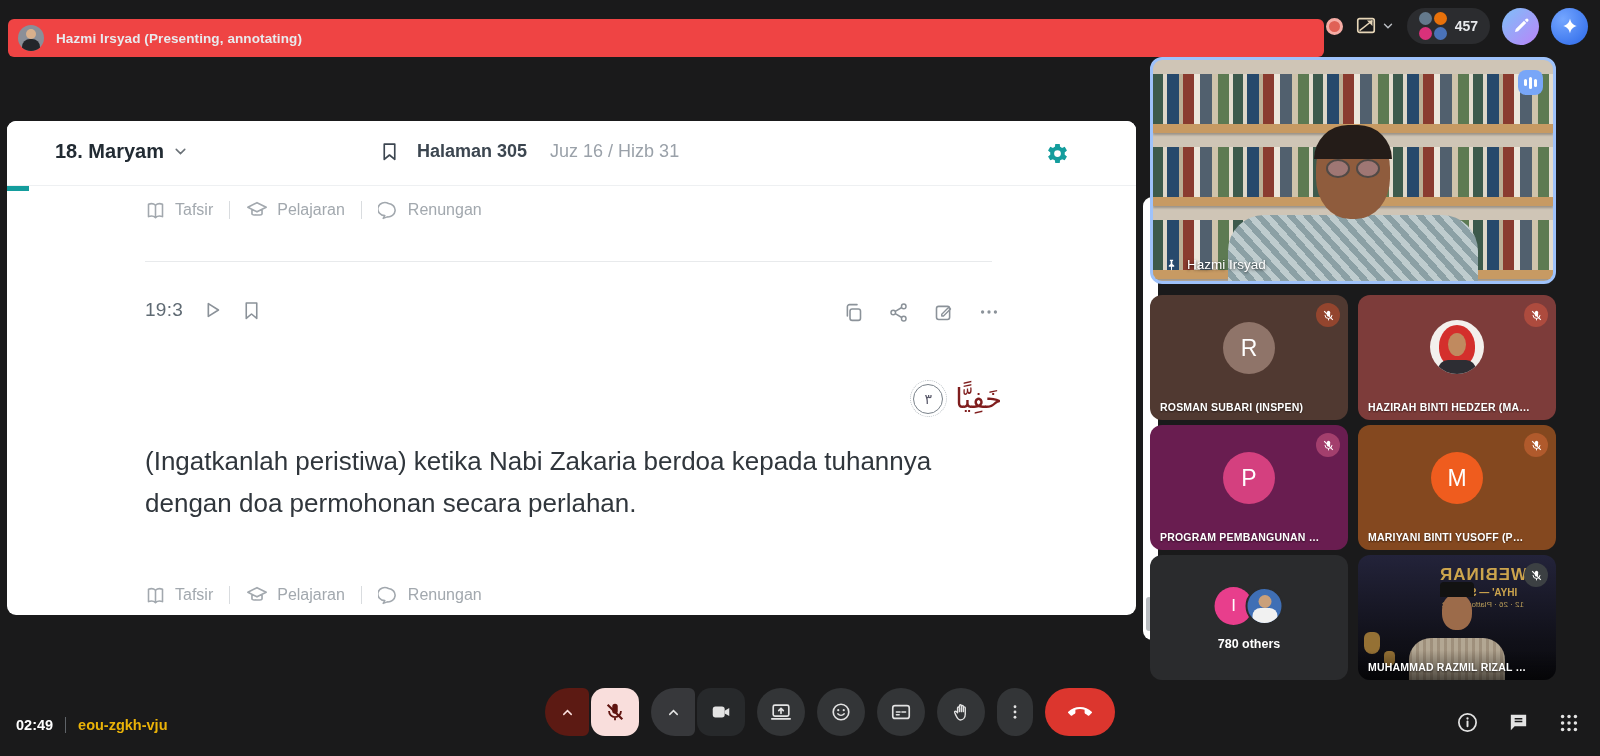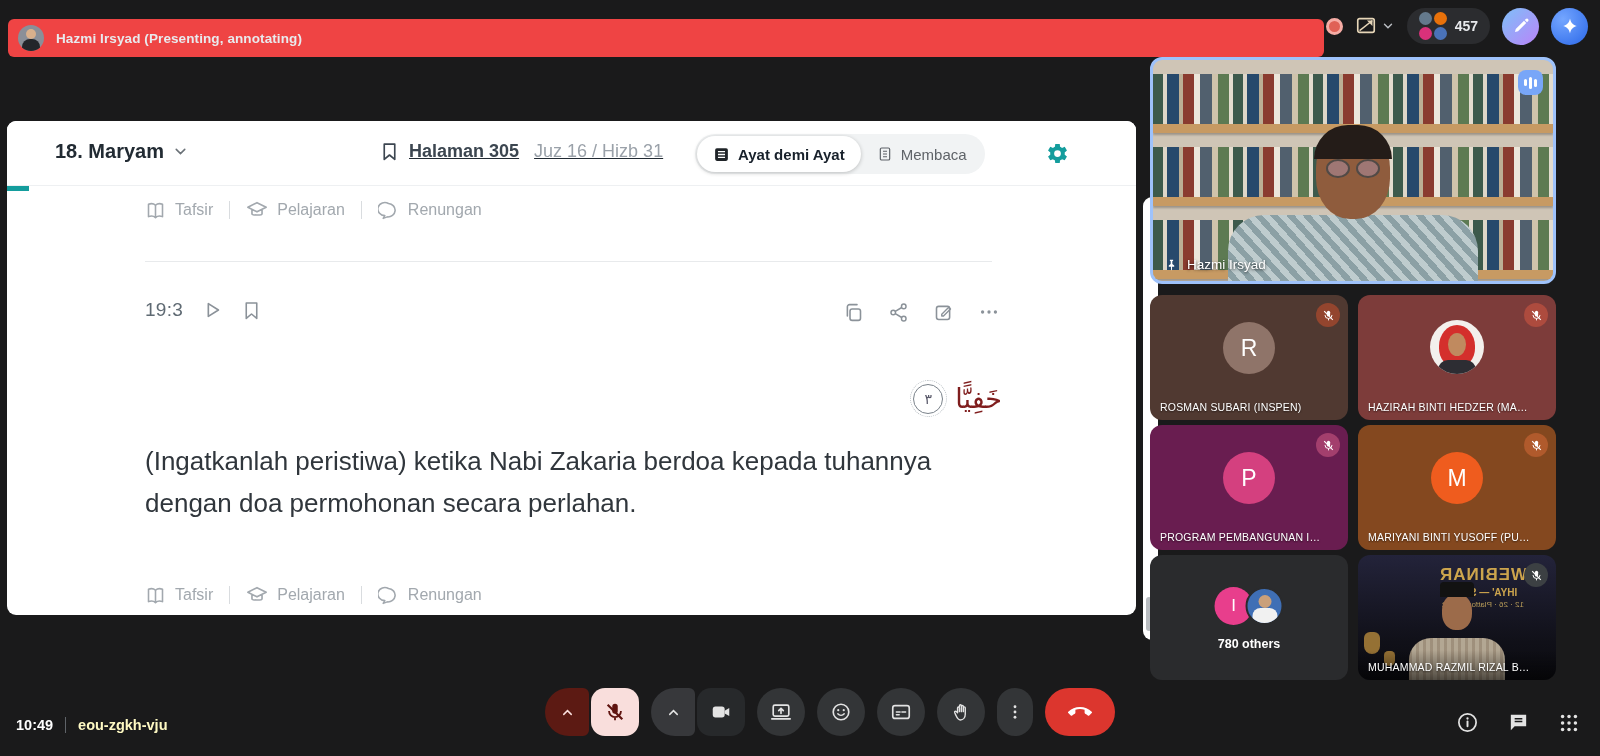--- a/index.html
+++ b/index.html
@@ -28,21 +28,21 @@
     display:flex; align-items:center; justify-content:center; }
   .gem-btn { width:37px; height:37px; border-radius:50%; background:radial-gradient(circle at 32% 30%,#74a6ff,#2a67e8);
     display:flex; align-items:center; justify-content:center; }
 
   
   .qpanel { position:absolute; left:7px; top:121px; width:1129px; height:494px; background:#ffffff;
     border-radius:9px; overflow:hidden; color:#212a33; }
   .q-header { position:absolute; left:0; right:0; top:0; height:65px; border-bottom:1px solid #eef0f2; background:#fff; }
   .surah { position:absolute; left:48px; top:19px; display:flex; align-items:center; gap:8px;
     font-size:20px; font-weight:700; color:#222b33; cursor:pointer; }
-  .pagegrp { position:absolute; left:372px; top:20px; display:flex; align-items:flex-start; gap:9px;text-decoration:underline; }
+  .pagegrp { position:absolute; left:372px; top:20px; display:flex; align-items:flex-start; gap:17px; }
   .page-label { font-size:18px; font-weight:700; color:#3c4650; }
   .juz-label { font-size:18px; font-weight:400; color:#9aa1a9; margin-left:6px; }
   .tabs { position:absolute; left:688px; top:13px; height:40px; background:#f1f3f4; border-radius:20px;
     display:flex; align-items:center; padding:0 2px; }
   .tab { height:36px; border-radius:18px; display:flex; align-items:center; gap:8px; padding:0 16px;
     font-size:15px; color:#5f6368; font-weight:500; cursor:pointer; }
   .tab.active { background:#fff; color:#18212b; font-weight:700; box-shadow:0 1px 4px rgba(0,0,0,.22); }
   .gear-btn { position:absolute; left:1034px; top:16px; width:32px; height:32px; display:flex; align-items:center; justify-content:center; }
   .progress { position:absolute; left:0; top:65px; width:22px; height:5px; }
 
@@ -82,21 +82,21 @@
   .sp-body { position:absolute; left:50%; transform:translateX(-50%); bottom:-4px; width:250px; height:70px; border-radius:36px 36px 0 0;
     background:#9cb1b4; background-image:repeating-linear-gradient(48deg, rgba(255,255,255,.35) 0 6px, rgba(90,110,120,.25) 6px 12px); }
   .audio-badge { position:absolute; right:10px; top:10px; width:25px; height:25px; border-radius:8px; background:#78a6f8;
     display:flex; align-items:center; justify-content:center; gap:2px; }
   .audio-badge i { width:3px; background:#fff; border-radius:2px; display:block; }
   .ab1{height:7px;} .ab2{height:12px;} .ab3{height:8px;}
   .name-chip { position:absolute; left:12px; bottom:9px; display:flex; align-items:center; gap:9px; color:#fff;
     font-size:13.5px; font-weight:500; text-shadow:0 1px 3px rgba(0,0,0,.8); }
 
   .gtile { width:198px; height:125px; }
-  .t-label { position:absolute; left:10px; right:26px; bottom:7px; color:#fff; font-size:10.5px; font-weight:400;
+  .t-label { position:absolute; left:10px; right:26px; bottom:7px; color:#fff; font-size:10.5px; font-weight:700;
     letter-spacing:.2px; white-space:nowrap; overflow:hidden; text-overflow:ellipsis; text-shadow:0 1px 2px rgba(0,0,0,.6); }
   .mic-badge { position:absolute; right:8px; top:8px; width:24px; height:24px; border-radius:50%;
     display:flex; align-items:center; justify-content:center; }
   .t-avatar { position:absolute; left:50%; top:27px; transform:translateX(-50%); width:52px; height:52px; border-radius:50%;
     display:flex; align-items:center; justify-content:center; color:#fff; font-size:23px; font-weight:400; }
   
   .hijab-av { position:absolute; left:50%; top:25px; transform:translateX(-50%); width:54px; height:54px; border-radius:50%;
     background:#f3f0ec; overflow:hidden; }
   .hj { position:absolute; left:9px; top:5px; width:36px; height:42px; border-radius:50% 50% 44% 44%; background:#d42f2c; }
   .hj-face { position:absolute; left:18px; top:13px; width:18px; height:23px; border-radius:50%; background:#c08a5f; }
@@ -120,21 +120,21 @@
   .wm-cap { position:absolute; left:50%; transform:translateX(-50%); top:-20px; width:34px; height:15px; border-radius:4px 4px 0 0; background:#121212; }
   .wm-head { position:absolute; left:50%; transform:translateX(-50%); top:-8px; width:30px; height:36px; border-radius:45%; background:#9c6b4a; }
   .wm-body { position:absolute; left:50%; transform:translateX(-50%); bottom:0; width:96px; height:42px; border-radius:22px 22px 0 0;
     background:#b3a793; background-image:repeating-linear-gradient(90deg, rgba(120,100,80,.35) 0 3px, transparent 3px 7px); }
   .web-shade { position:absolute; left:0; right:0; bottom:0; height:30px; background:linear-gradient(transparent,rgba(0,0,0,.55)); }
 
   
   .bb-left { position:absolute; left:16px; bottom:23px; display:flex; align-items:center; gap:12px; }
   .bb-time { color:#fff; font-size:14.5px; font-weight:600; }
   .bb-sep { width:1px; height:16px; background:#5f6368; }
-  .bb-code { color:#fef9c3; font-size:14.5px; font-weight:600; }
+  .bb-code { color:#eab308; font-size:14.5px; font-weight:600; }
   .controls { position:absolute; left:545px; top:688px; display:flex; align-items:center; gap:12px; height:48px; }
   .grp { display:flex; gap:2px; align-items:center; }
   .seg-chev { width:44px; height:48px; border-radius:24px 6px 6px 24px; display:flex; align-items:center; justify-content:center; cursor:pointer; }
   .seg-sq { width:48px; height:48px; border-radius:14px; display:flex; align-items:center; justify-content:center; cursor:pointer; }
   .mic-chev { background:#5c1a13; color:#f9dedc; }
   .cam-chev { background:#37383b; color:#e3e3e3; }
   .cam-sq { background:#27292b; color:#e3e3e3; }
   .cbtn { width:48px; height:48px; border-radius:50%; background:#333537; color:#e3e3e3;
     display:flex; align-items:center; justify-content:center; cursor:pointer; }
   .more-btn { width:36px; height:48px; border-radius:24px; }
@@ -191,36 +191,20 @@
         <path d="M6 9l6 6 6-6" fill="none" stroke="#6b7278" stroke-width="2.2" stroke-linecap="round"></path>
       </svg>
     </div>
     <div class="pagegrp">
       <svg width="21" height="21" viewBox="0 0 24 24">
         <path d="M6 3.5h12V21l-6-5-6 5z" fill="none" stroke="#3c4650" stroke-width="1.9" stroke-linejoin="round"></path>
       </svg>
       <span class="page-label">Halaman 305</span>
       <span class="juz-label">Juz 16 / Hizb 31</span>
     </div>
-    <div class="tabs">
-      <div class="tab active">
-        <svg width="17" height="17" viewBox="0 0 24 24">
-          <rect x="3" y="3" width="18" height="18" rx="2.5" fill="#1f2428"></rect>
-          <path d="M7 8h10M7 12h10M7 16h10" stroke="#fff" stroke-width="1.8"></path>
-        </svg>
-        <span>Ayat demi Ayat</span>
-      </div>
-      <div class="tab">
-        <svg width="16" height="16" viewBox="0 0 24 24">
-          <rect x="5" y="3" width="14" height="18" rx="2" fill="none" stroke="#5f6368" stroke-width="1.8"></rect>
-          <path d="M9 8h6M9 12h6M9 16h6" stroke="#5f6368" stroke-width="1.6"></path>
-        </svg>
-        <span>Membaca</span>
-      </div>
-    </div>
     <div class="gear-btn">
       <svg width="27" height="27" viewBox="0 0 24 24">
         <path fill="#149d9d" d="M19.4 13a7.6 7.6 0 0 0 0-2l2-1.6-2-3.4-2.4 1a7.4 7.4 0 0 0-1.7-1L15 3.5h-4l-.3 2.5a7.4 7.4 0 0 0-1.7 1l-2.4-1-2 3.4L6.6 11a7.6 7.6 0 0 0 0 2l-2 1.6 2 3.4 2.4-1a7.4 7.4 0 0 0 1.7 1l.3 2.5h4l.3-2.5a7.4 7.4 0 0 0 1.7-1l2.4 1 2-3.4zM13 15a3 3 0 1 1 0-6 3 3 0 0 1 0 6z" transform="translate(-1 0)"></path>
       </svg>
     </div>
   </div>
   <div class="progress" style="background: rgb(20, 157, 157);"></div>
 
   <div class="linkrow" style="top:78px;">
     <div class="lk">
@@ -434,21 +418,21 @@
     <svg width="13" height="13" viewBox="0 0 24 24">
         <rect x="9" y="3" width="6" height="11" rx="3" fill="#fff"></rect>
         <path d="M5.5 11a6.5 6.5 0 0 0 13 0M12 17.5V21" stroke="#fff" stroke-width="1.8" fill="none"></path>
         <path d="M4 4l16 16" stroke="#fff" stroke-width="2"></path>
       </svg>
   </div>
   <div class="t-label">MUHAMMAD RAZMIL RIZAL BIN A...</div>
 </div>
 
 <div class="bb-left">
-  <span class="bb-time">10:49</span>
+  <span class="bb-time">02:49</span>
   <span class="bb-sep"></span>
   <span class="bb-code">eou-zgkh-vju</span>
 </div>
 
 <div class="controls">
   <div class="grp">
     <div class="seg-chev mic-chev">
       <svg width="15" height="15" viewBox="0 0 24 24">
         <path d="M6 15l6-6 6 6" fill="none" stroke="currentColor" stroke-width="2.4" stroke-linecap="round"></path>
       </svg>

